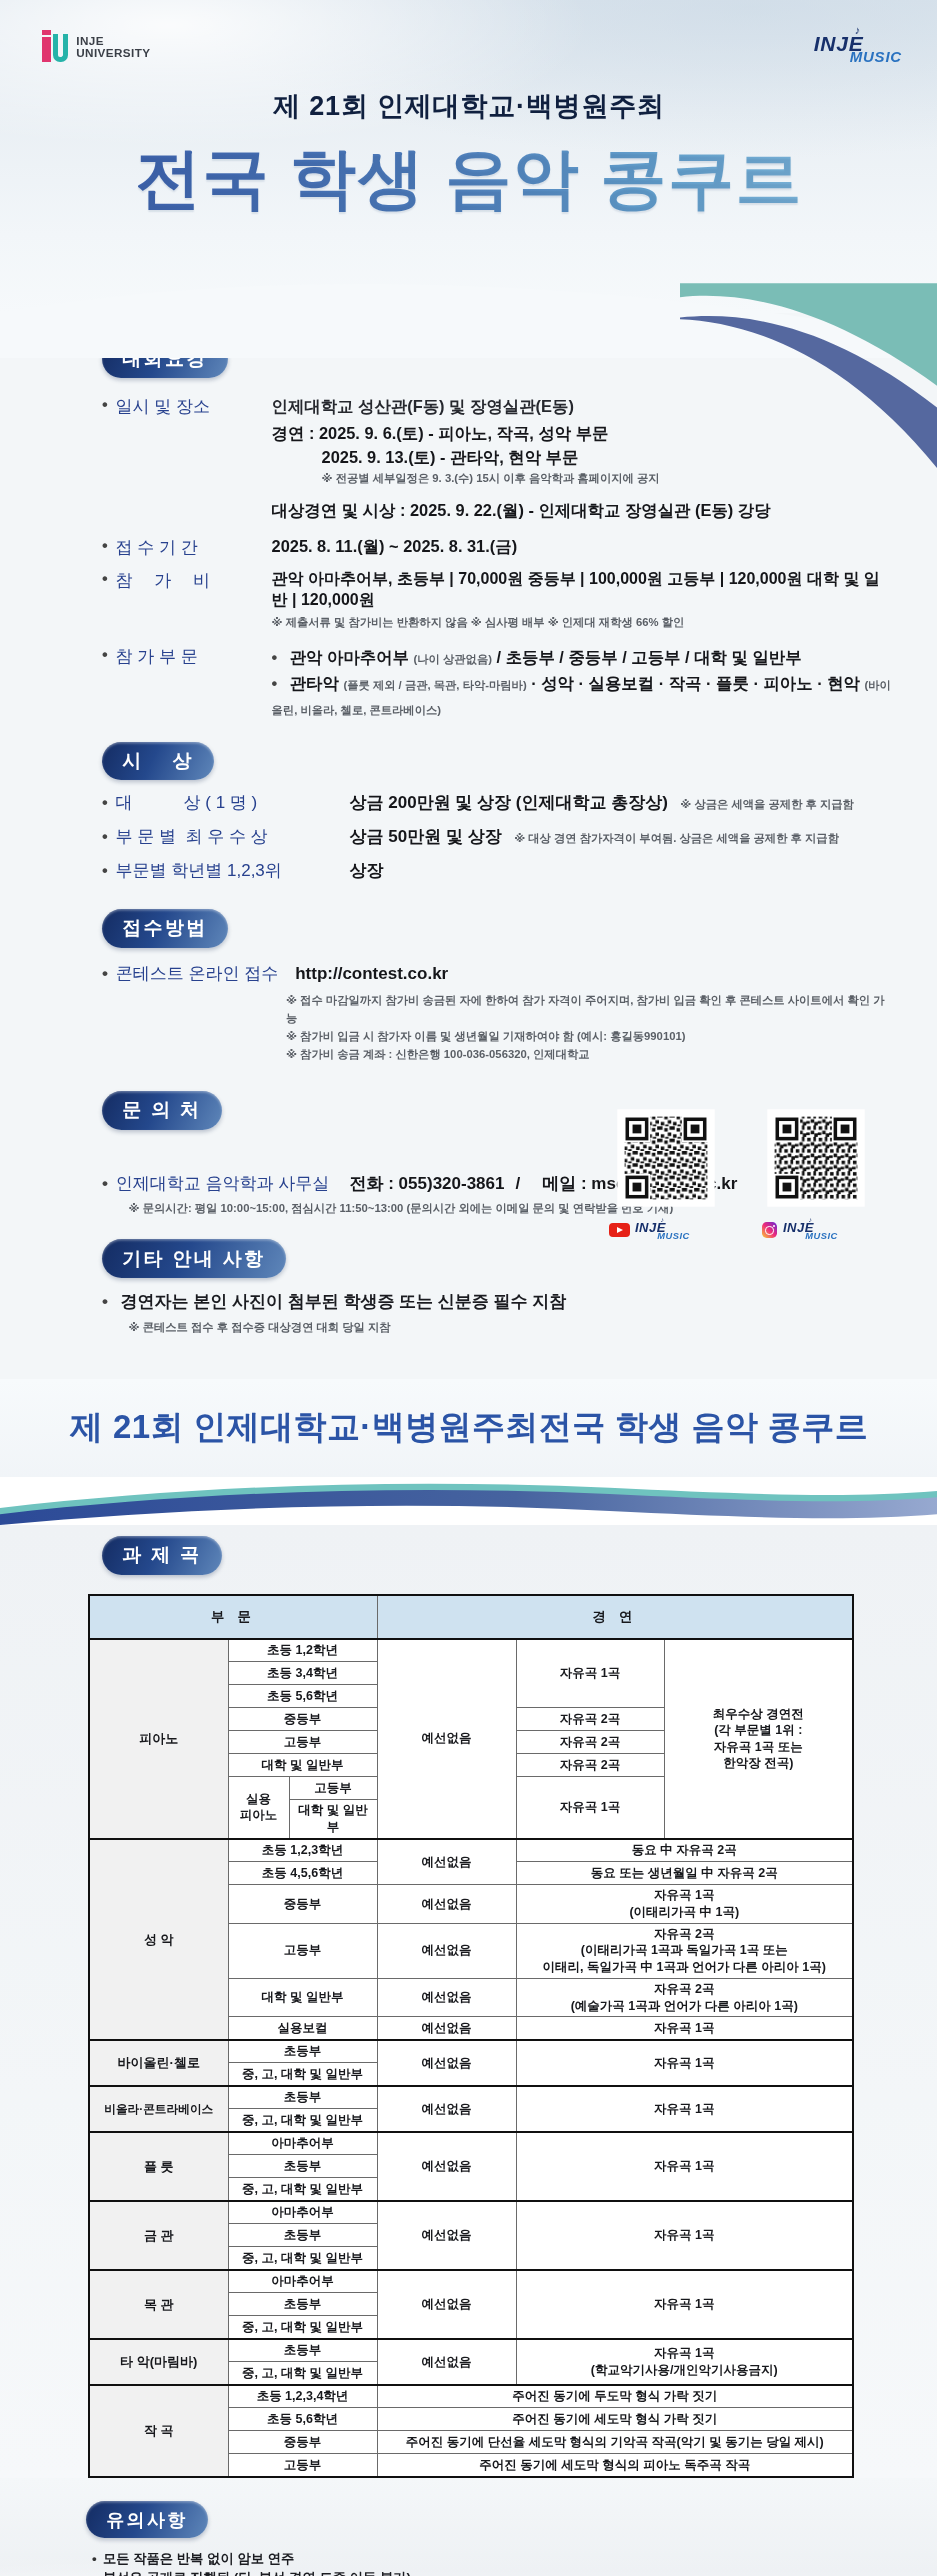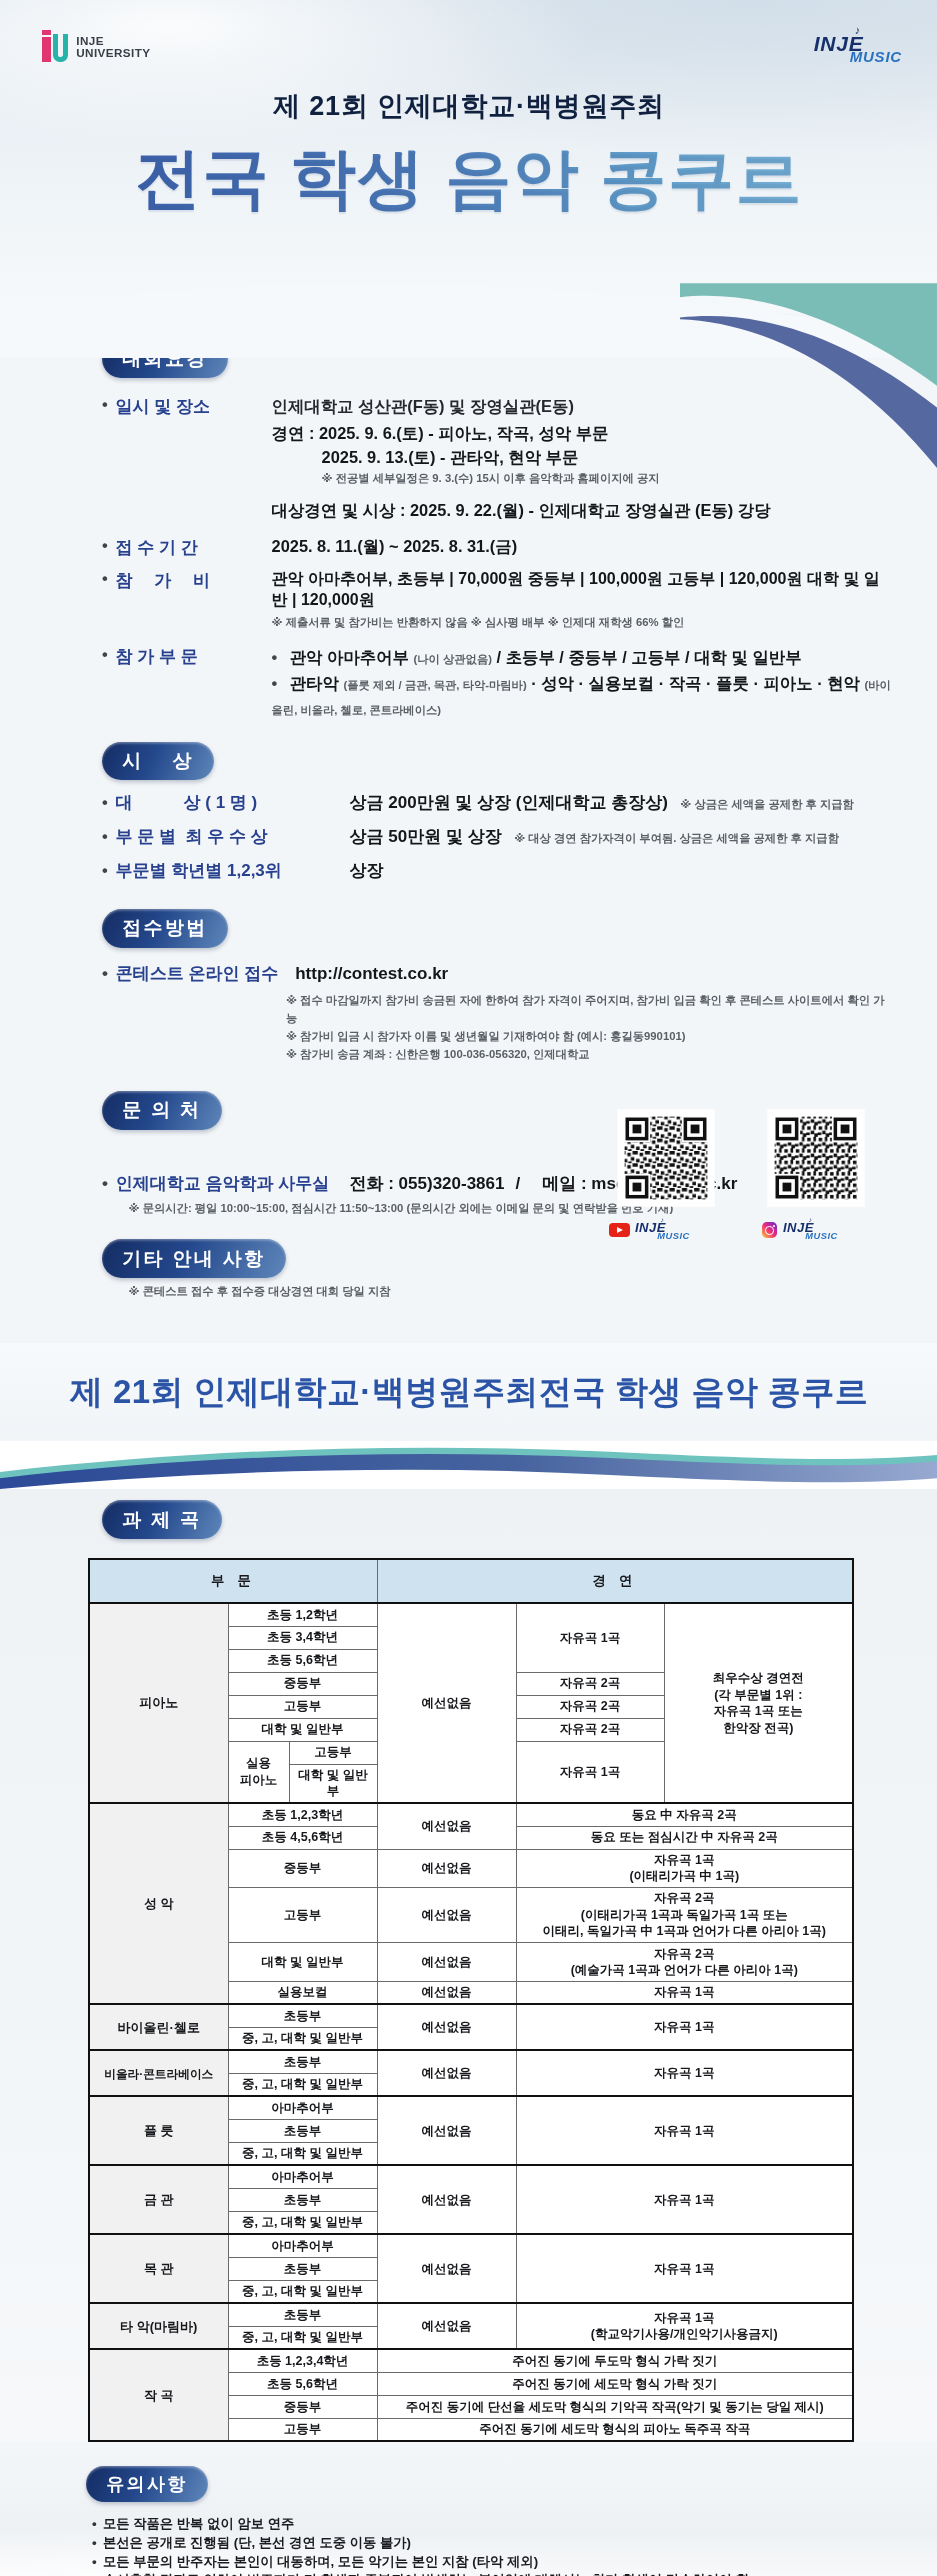--- a/index.html
+++ b/index.html
@@ -43,21 +43,21 @@
     text-shadow:0 1.6px 1.6px rgba(40,70,120,.12);
   }
   
   .badge{
     display:inline-block;padding:6.3px 20.3px;border-radius:20.3px;
     background:linear-gradient(115deg,#142c63 0%,#24488c 45%,#5f87ba 100%);
     box-shadow:inset 0 1.6px 2.3px rgba(255,255,255,.35),0 2.3px 4.7px rgba(20,40,80,.25);
     color:#fff;font-size:19px;font-weight:800;letter-spacing:2.3px;
   }
   .blt{color:#444;margin-right:7.8px;font-weight:700;}
-  .lbl{color:#27418e;font-weight:700;white-space:pre-wrap;}
+  .lbl{color:#27418e;font-weight:400;white-space:pre-wrap;}
   .note{color:#5a5f66;font-size:11.3px;font-weight:600;}
   .val{color:#15161a;font-weight:800;}
   
   .zone1{position:relative;padding:26.6px 0 0 0;}
   .z1in{padding-left:102px;padding-right:47px;}
   .row-item{display:flex;align-items:flex-start;font-size:16.4px;}
   .row-item .lbl{flex:0 0 156px;font-size:17px;}
   .venue-block{margin-top:17px;}
   .venue-lines{flex:1;line-height:1.45;}
   .venue-lines .vl{font-weight:700;color:#26282e;}
@@ -251,20 +251,24 @@
         <span class="lbl">인제대학교 음악학과 사무실</span>
         <span class="val">전화 : 055)320-3861</span>
         <span class="val">/</span>
         <a class="app-url" href="#" style="margin-left:11px;">메일 : msoff2@inje.ac.kr</a>
       </div>
       <div class="ct-note note">※ 문의시간: 평일 10:00~15:00, 점심시간 11:50~13:00 (문의시간 외에는 이메일 문의 및 연락받을 번호 기재)</div>
 
       
       <div style="height:23.4px;"></div>
       <div class="badge">기타 안내 사항</div>
+      <div class="etc-line">
+        <span class="blt">•</span>
+        <span>경연자는 본인 사진이 첨부된 학생증 또는 신분증 필수 지참</span>
+      </div>
       <div class="etc-note note">※ 콘테스트 접수 후 접수증 대상경연 대회 당일 지참</div>
     </div>
   </div>
 
   <div class="qr-wrap">
     <div class="qr-col">
       <svg class="qr-svg" viewBox="0 0 100 100">
         <defs>
           <pattern id="qrp1" width="14" height="14" patternUnits="userSpaceOnUse">
             <rect x="0" y="0" width="4" height="4" fill="#111"></rect>
@@ -420,21 +424,21 @@
           </tr>
 
       <tr class="gsep">
         <td rowspan="6" class="grp">성 악</td>
         <td colspan="2">초등 1,2,3학년</td>
         <td rowspan="2">예선없음</td>
         <td colspan="2">동요 中 자유곡 2곡</td>
       </tr>
       <tr>
         <td colspan="2">초등 4,5,6학년</td>
-        <td colspan="2">동요 또는 점심시간 中 자유곡 2곡</td>
+        <td colspan="2">동요 또는 생년월일 中 자유곡 2곡</td>
       </tr>
       <tr>
         <td colspan="2">중등부</td>
         <td>예선없음</td>
         <td colspan="2" class="pre">자유곡 1곡
 (이태리가곡 中 1곡)</td>
       </tr>
       <tr>
         <td colspan="2">고등부</td>
         <td>예선없음</td>

